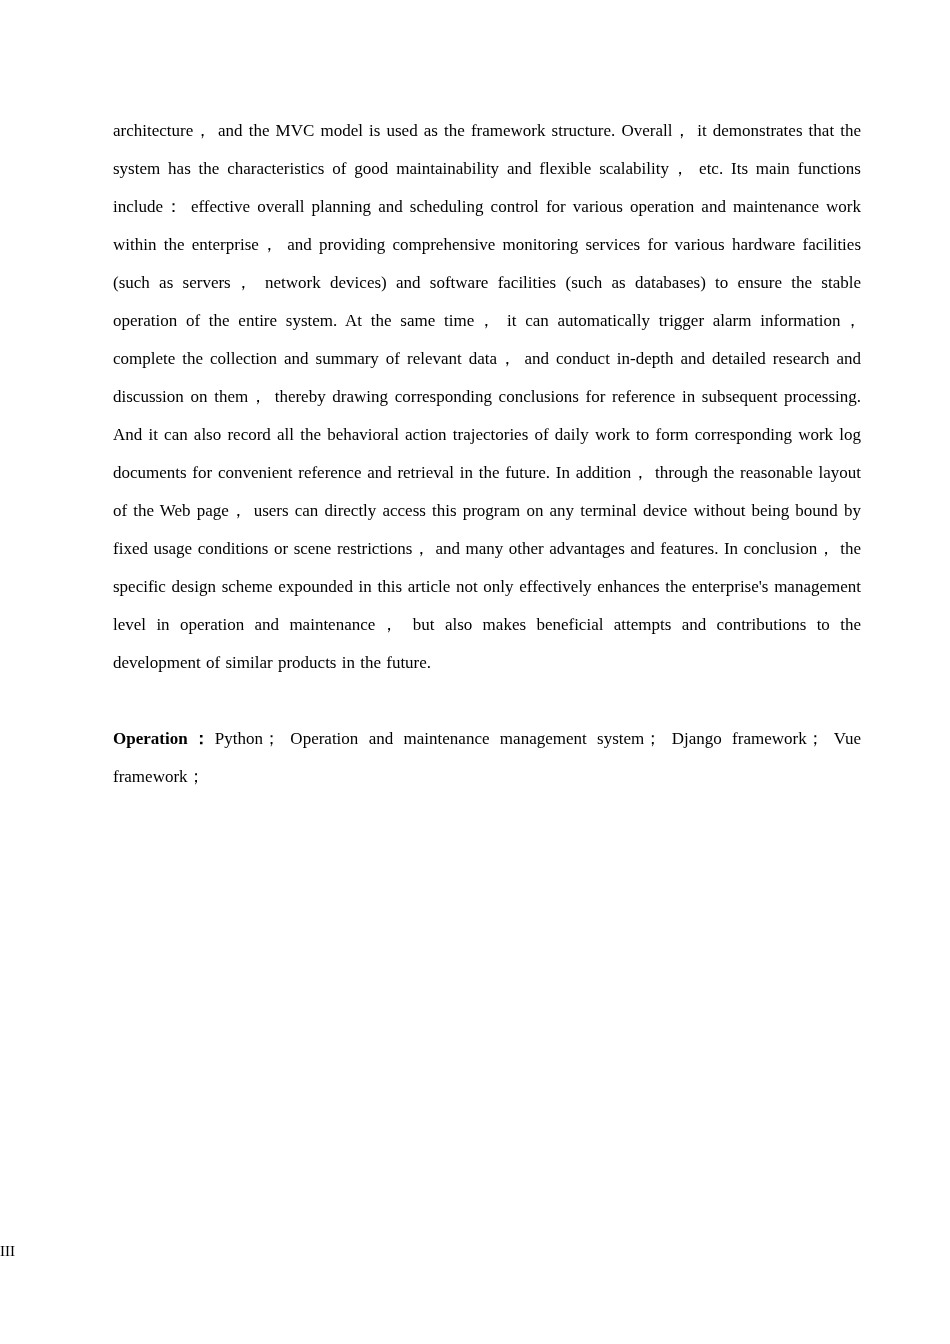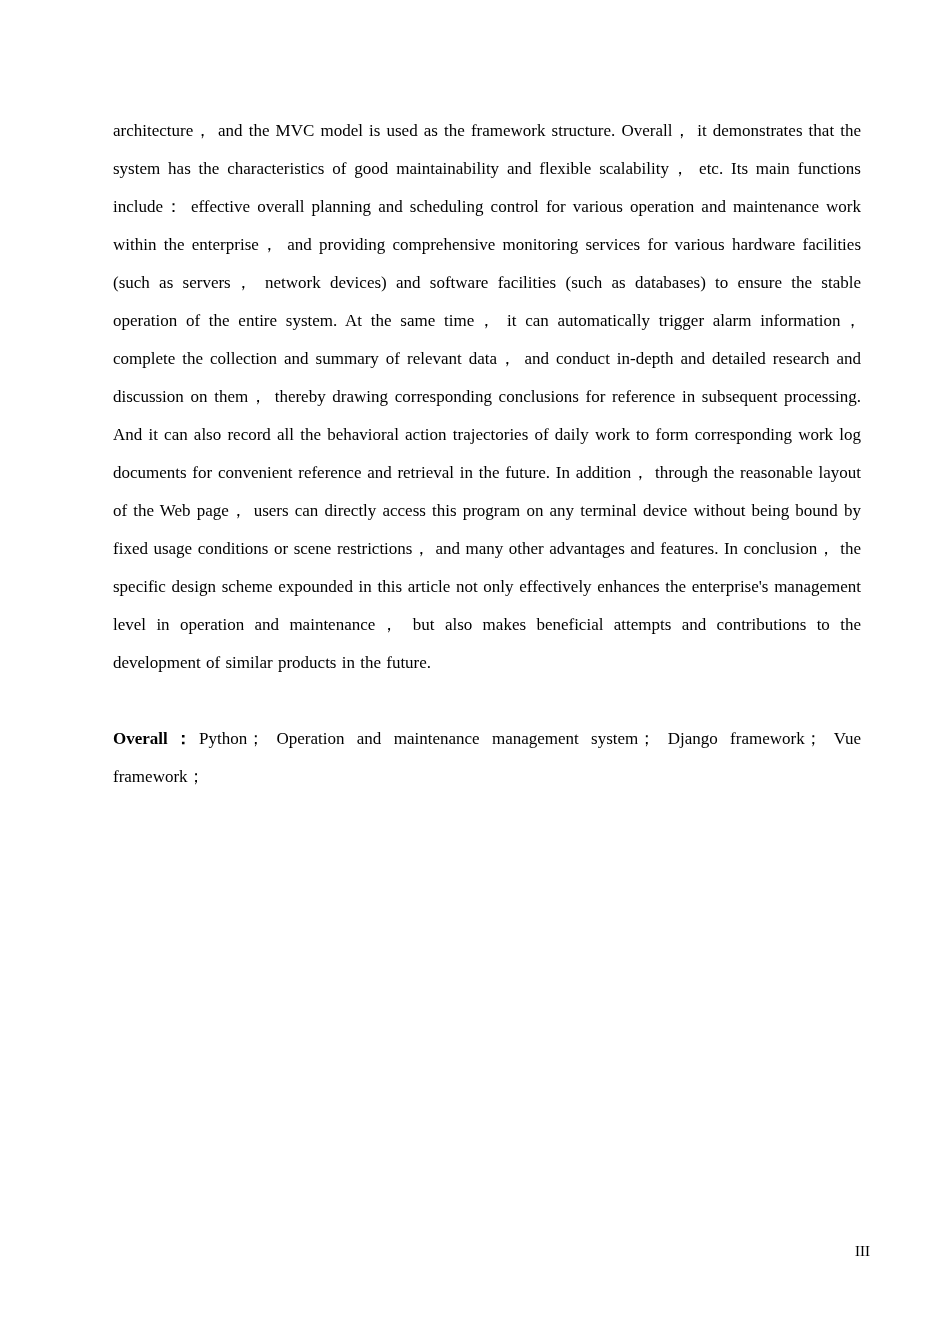--- a/index.html
+++ b/index.html
@@ -39,28 +39,28 @@
     word-spacing: 1px;
   }
   .kw-label {
     font-weight: bold;
   }
   .page-number {
     position: absolute;
     top: 1241px;
     left: 0;
     width: 100%;
-    text-align: right;
+    text-align: left;
     font-size: 15px;
     line-height: 20px;
     color: #000000;
   }
 </style>
 </head>
 <body>
 
 <div class="page">
   <div class="content">
     <p class="para">architecture， and the MVC model is used as the framework structure. Overall， it demonstrates that the system has the characteristics of good maintainability and flexible scalability，  etc. Its main functions include： effective overall planning and scheduling control for various operation and maintenance work within the enterprise， and providing comprehensive monitoring services for various hardware facilities (such as servers，  network devices) and software facilities (such as databases) to ensure the stable operation of the entire system. At the same time，  it can automatically trigger alarm information， complete the collection and summary of relevant data， and conduct in-depth and detailed research and discussion on them，  thereby drawing corresponding conclusions for reference in subsequent processing. And it can also record all the behavioral action trajectories of daily work to form corresponding work log documents for convenient reference and retrieval in the future. In addition，  through the reasonable layout of the Web page，  users can directly access this program on any terminal device without being bound by fixed usage conditions or scene restrictions， and many other advantages and features. In conclusion，  the specific design scheme expounded in this article not only effectively enhances the enterprise's management level in operation and maintenance，  but also makes beneficial attempts and contributions to the development of similar products in the future.</p>
-    <p class="keywords"><span class="kw-label">Overall：</span><span>Python；  Operation and maintenance management system；  Django framework； Vue framework；</span></p>
+    <p class="keywords"><span class="kw-label">Operation：</span><span>Python；  Operation and maintenance management system；  Django framework； Vue framework；</span></p>
   </div>
   <div class="page-number">III</div>
 </div>
 
 </body></html>

